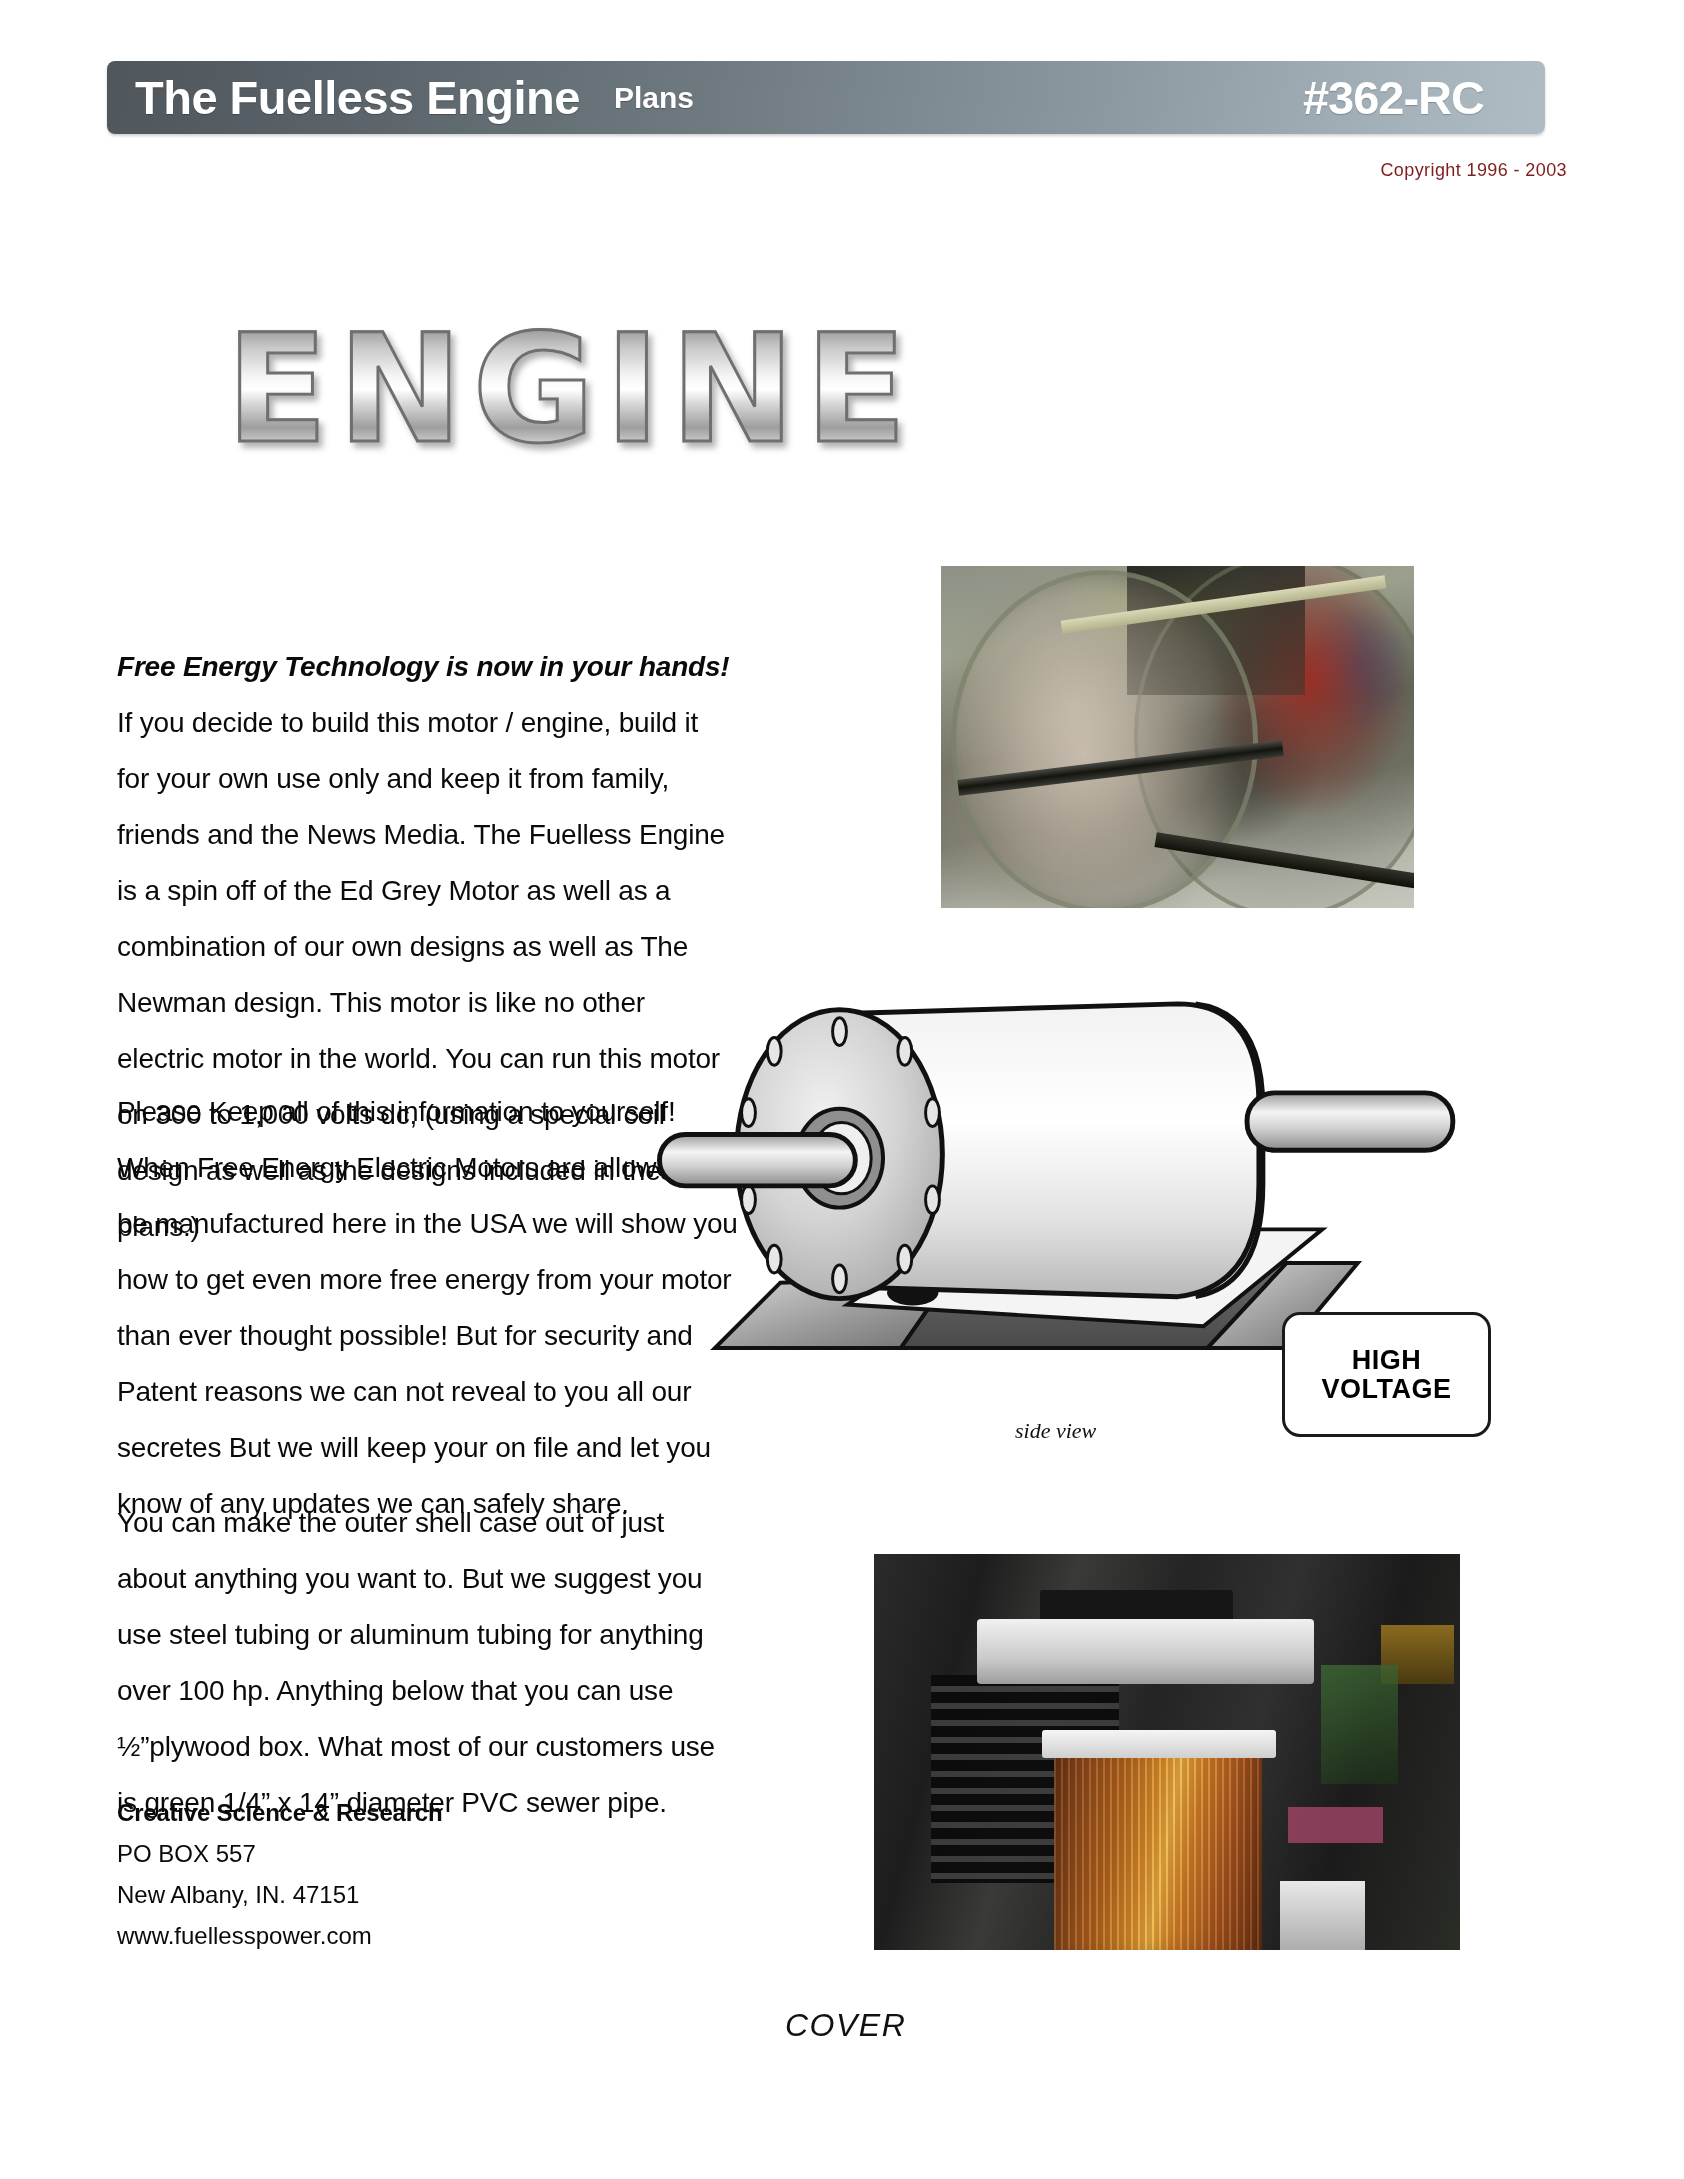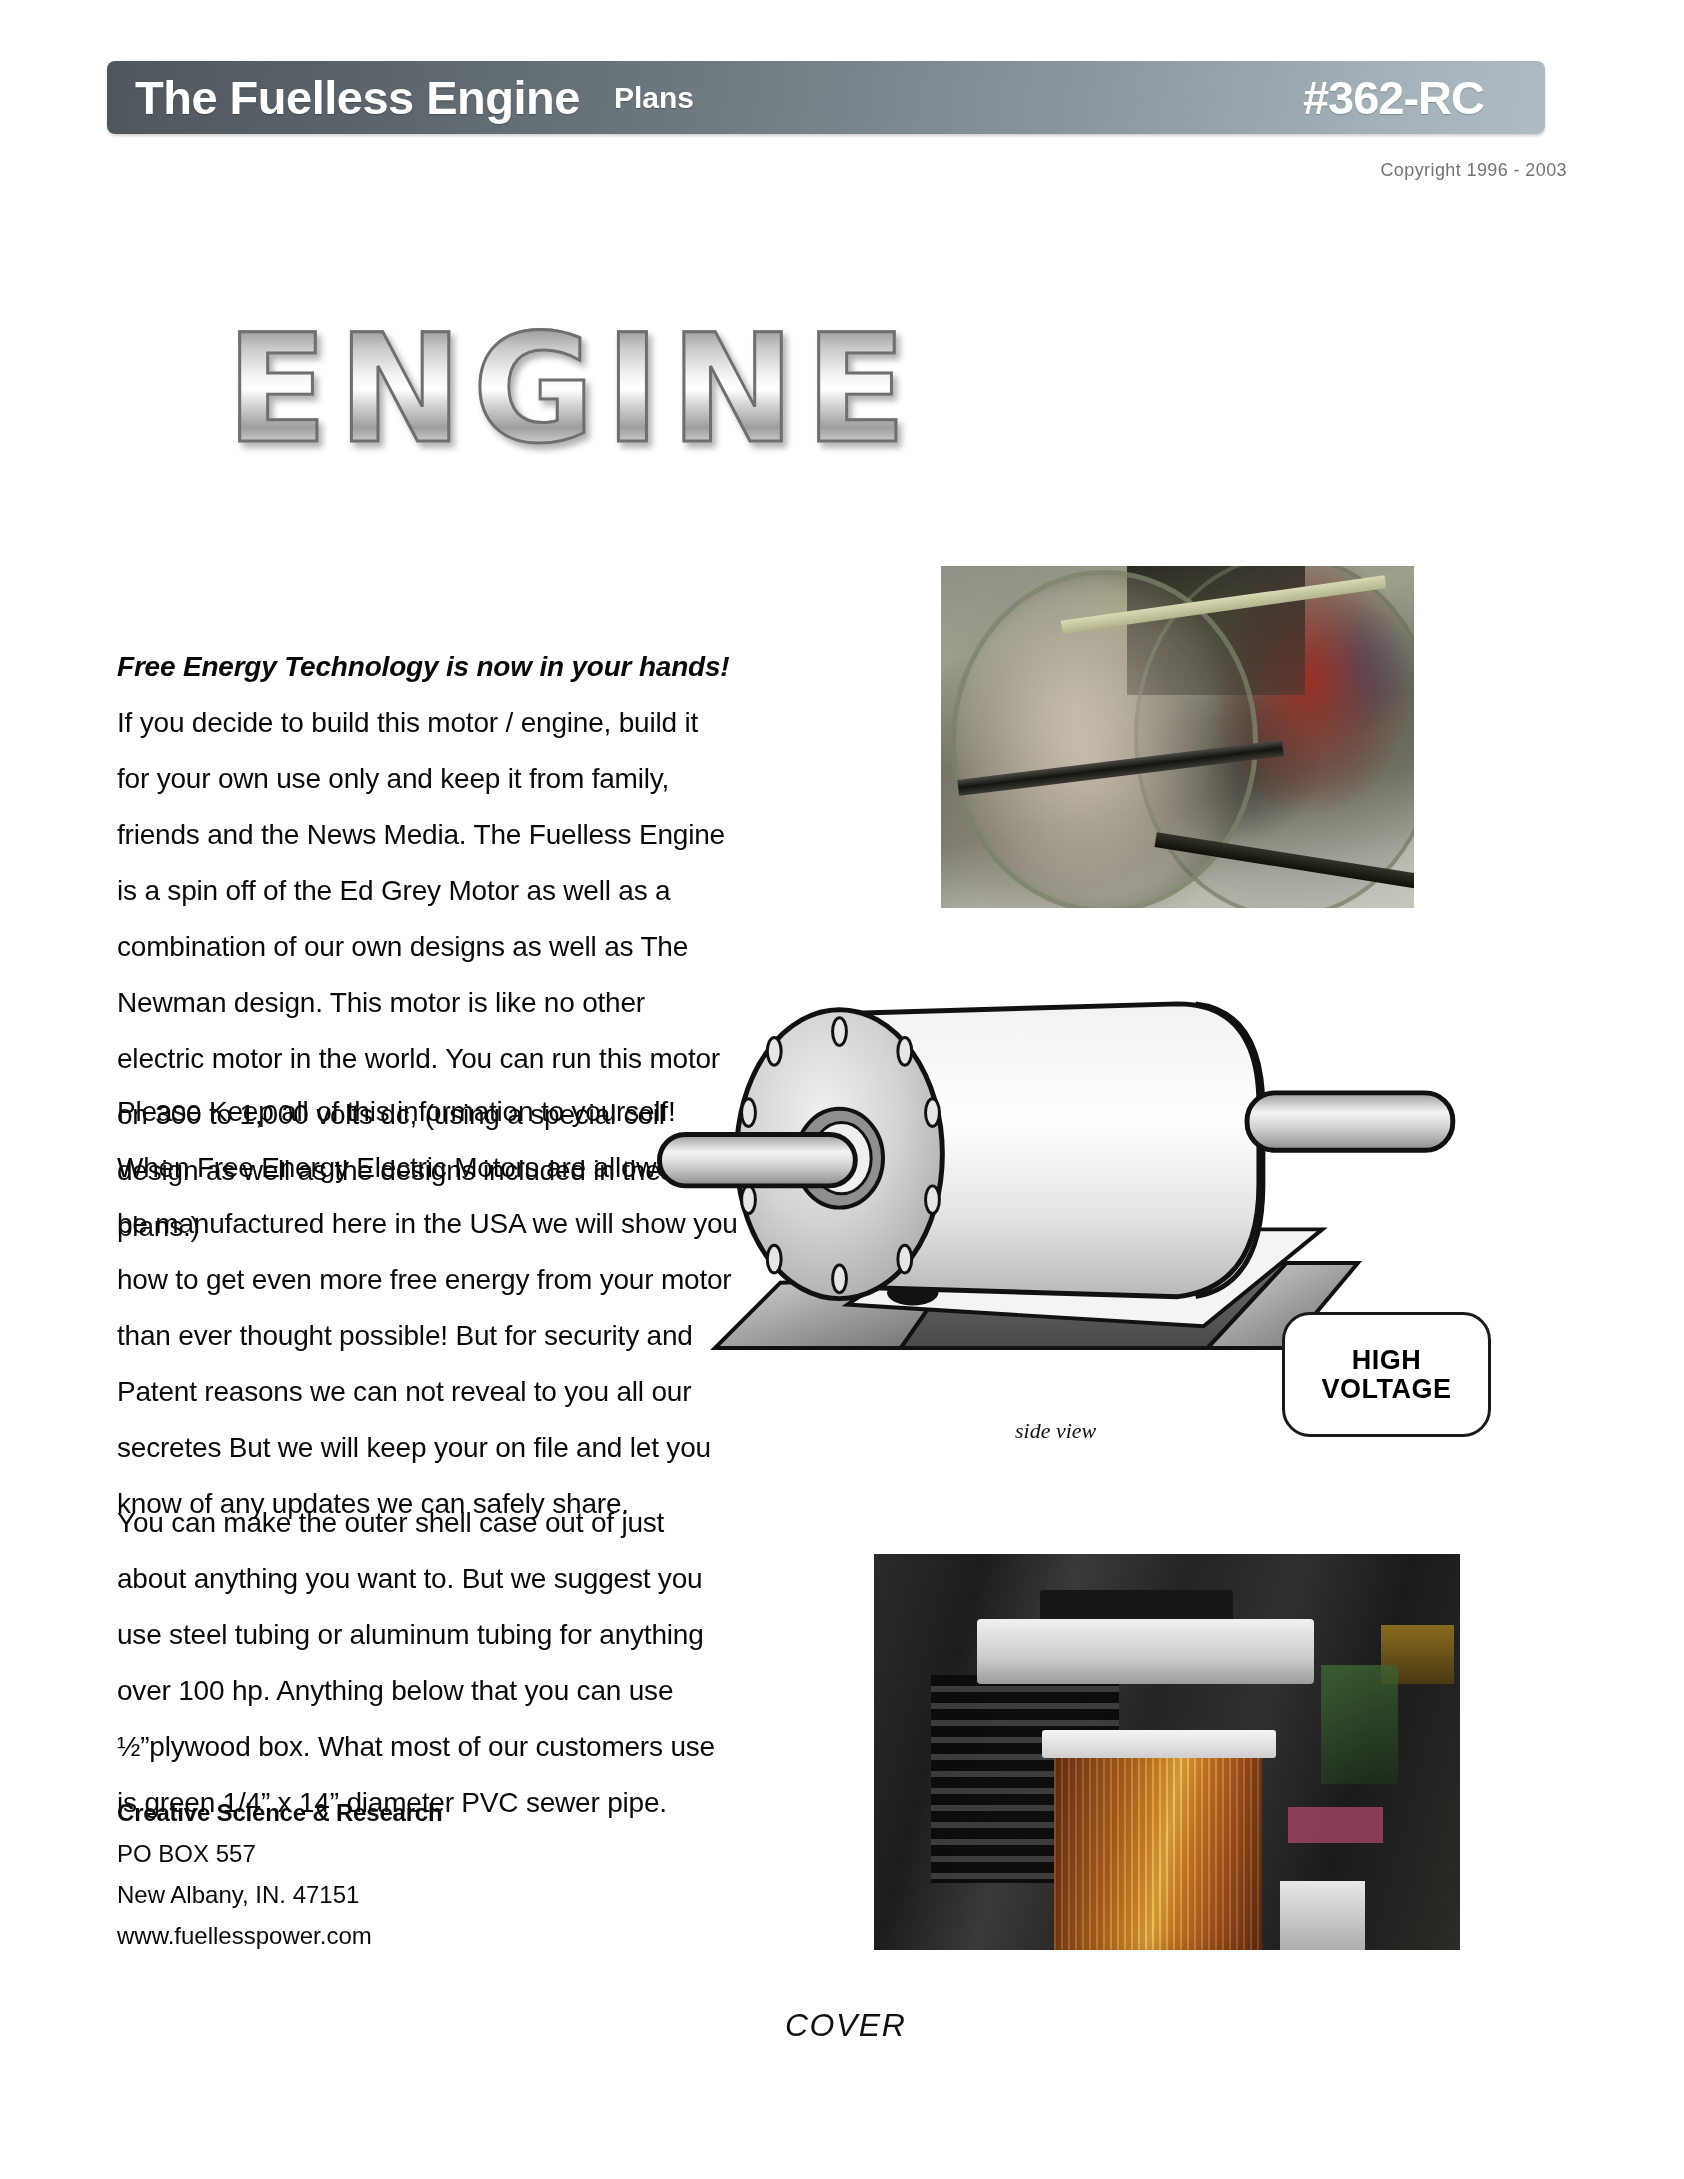--- a/index.html
+++ b/index.html
@@ -73,21 +73,21 @@
     white-space: nowrap;
     text-shadow: 0 1px 1px rgba(0,0,0,0.22);
   }
 
   .copyright {
     position: absolute;
     right: 117px;
     top: 160px;
     font-family: "Liberation Sans", sans-serif;
     font-size: 18px;
-    color: #737373;
+    color: #7f1d1d;
     letter-spacing: 0.4px;
     white-space: nowrap;
   }
 
   
   .logo-wrap {
     position: absolute;
     left: 226px;
     top: 226px;
     width: 1218px;
@@ -375,21 +375,21 @@
   }
 
   
   #hv-callout {
     position: absolute;
     left: 1282px;
     top: 1312px;
     width: 203px;
     height: 119px;
     border: 3px solid #1a1a1a;
-    border-radius: 28px;
+    border-radius: 18px;
     background: #ffffff;
     display: flex;
     flex-direction: column;
     align-items: center;
     justify-content: center;
     line-height: 1.06;
   }
   #hv-callout span {
     font-family: "Liberation Sans", sans-serif;
     font-weight: bold;

